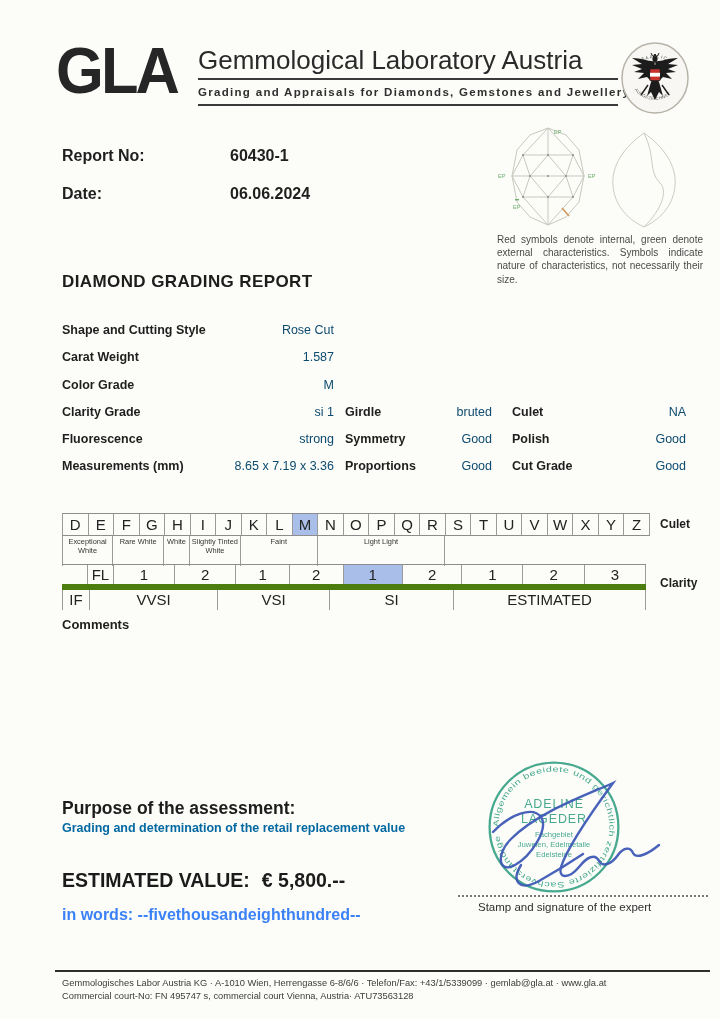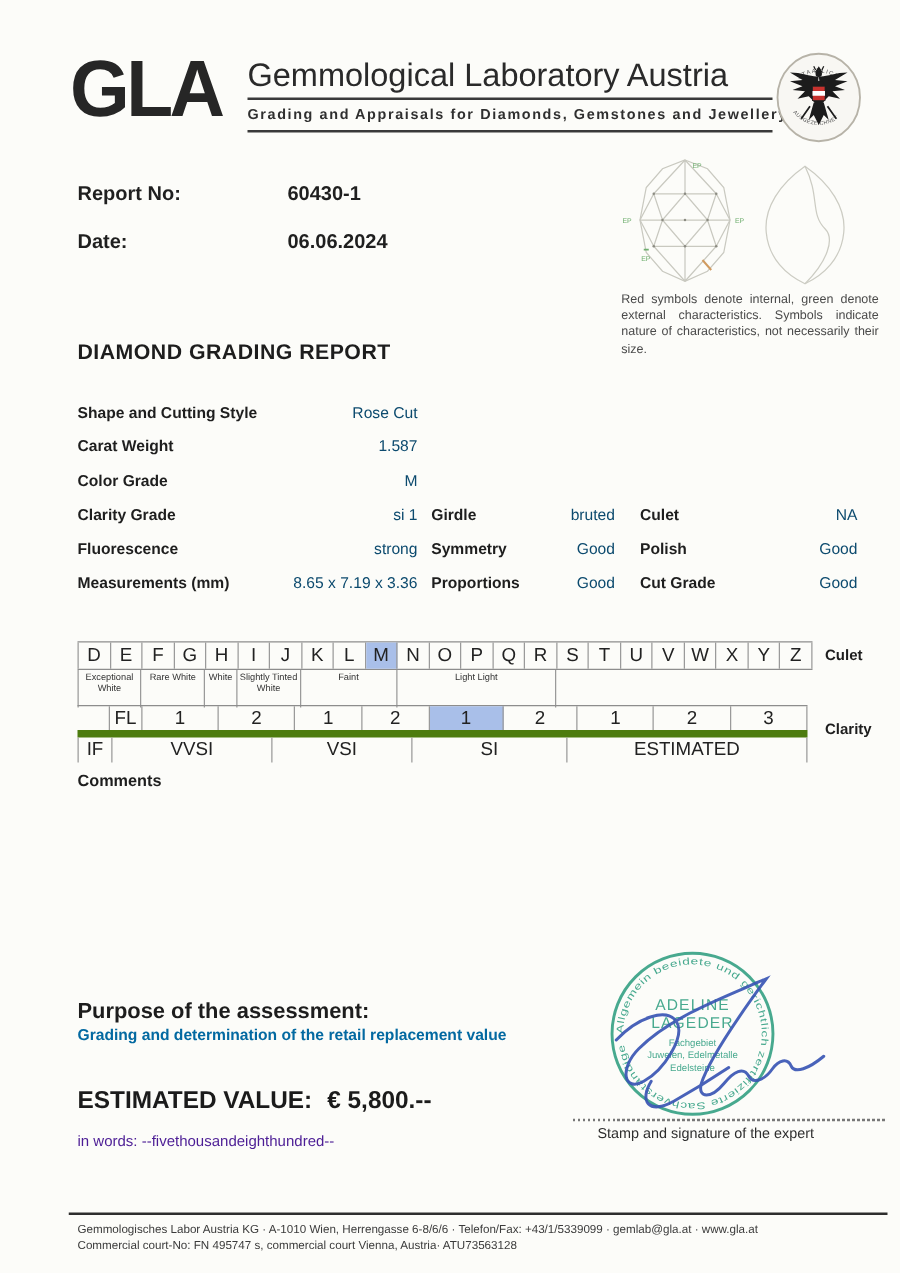--- a/index.html
+++ b/index.html
@@ -44,21 +44,21 @@
   .crow2{display:flex;height:20px;}
   .gcell{text-align:center;font-size:15px;line-height:20px;color:#222;border-right:1px solid #9a9a9a;box-sizing:border-box;}
   .gcell:first-child{border-left:1px solid #9a9a9a;}
   .axislabel{font-size:12px;font-weight:bold;color:#1e1e1e;}
   .comments{font-size:13px;font-weight:bold;color:#1e1e1e;}
   
   .purpose-t{font-size:17.5px;font-weight:bold;color:#1d1d1d;}
   .purpose-s{font-size:12.5px;font-weight:bold;color:#0369a1;}
   .estval{font-size:19.5px;font-weight:bold;color:#1b1b1b;}
   .estval .v{margin-left:12px;}
-  .inwords{font-size:12px;color:#4c1d95;}
+  .inwords{font-size:16px;color:#3b82f6;font-weight:bold;}
   .dotline{height:2px;background:repeating-linear-gradient(90deg,#777 0 2px,transparent 2px 4px);}
   .stampcap{font-size:11.5px;color:#2e2e2e;}
   
   .footrule{height:2px;background:#2e2e2e;}
   .foot{font-size:9.3px;color:#3b3b3b;white-space:nowrap;}
   svg text{font-family:"Liberation Sans",sans-serif;}
   .ringtext{font-size:8.6px;letter-spacing:.4px;fill:var(--stamp);}
   .stampname{font-size:14px;letter-spacing:1px;fill:var(--stamp);}
   .stampsmall{font-size:8.6px;fill:var(--stamp);}
 </style>

